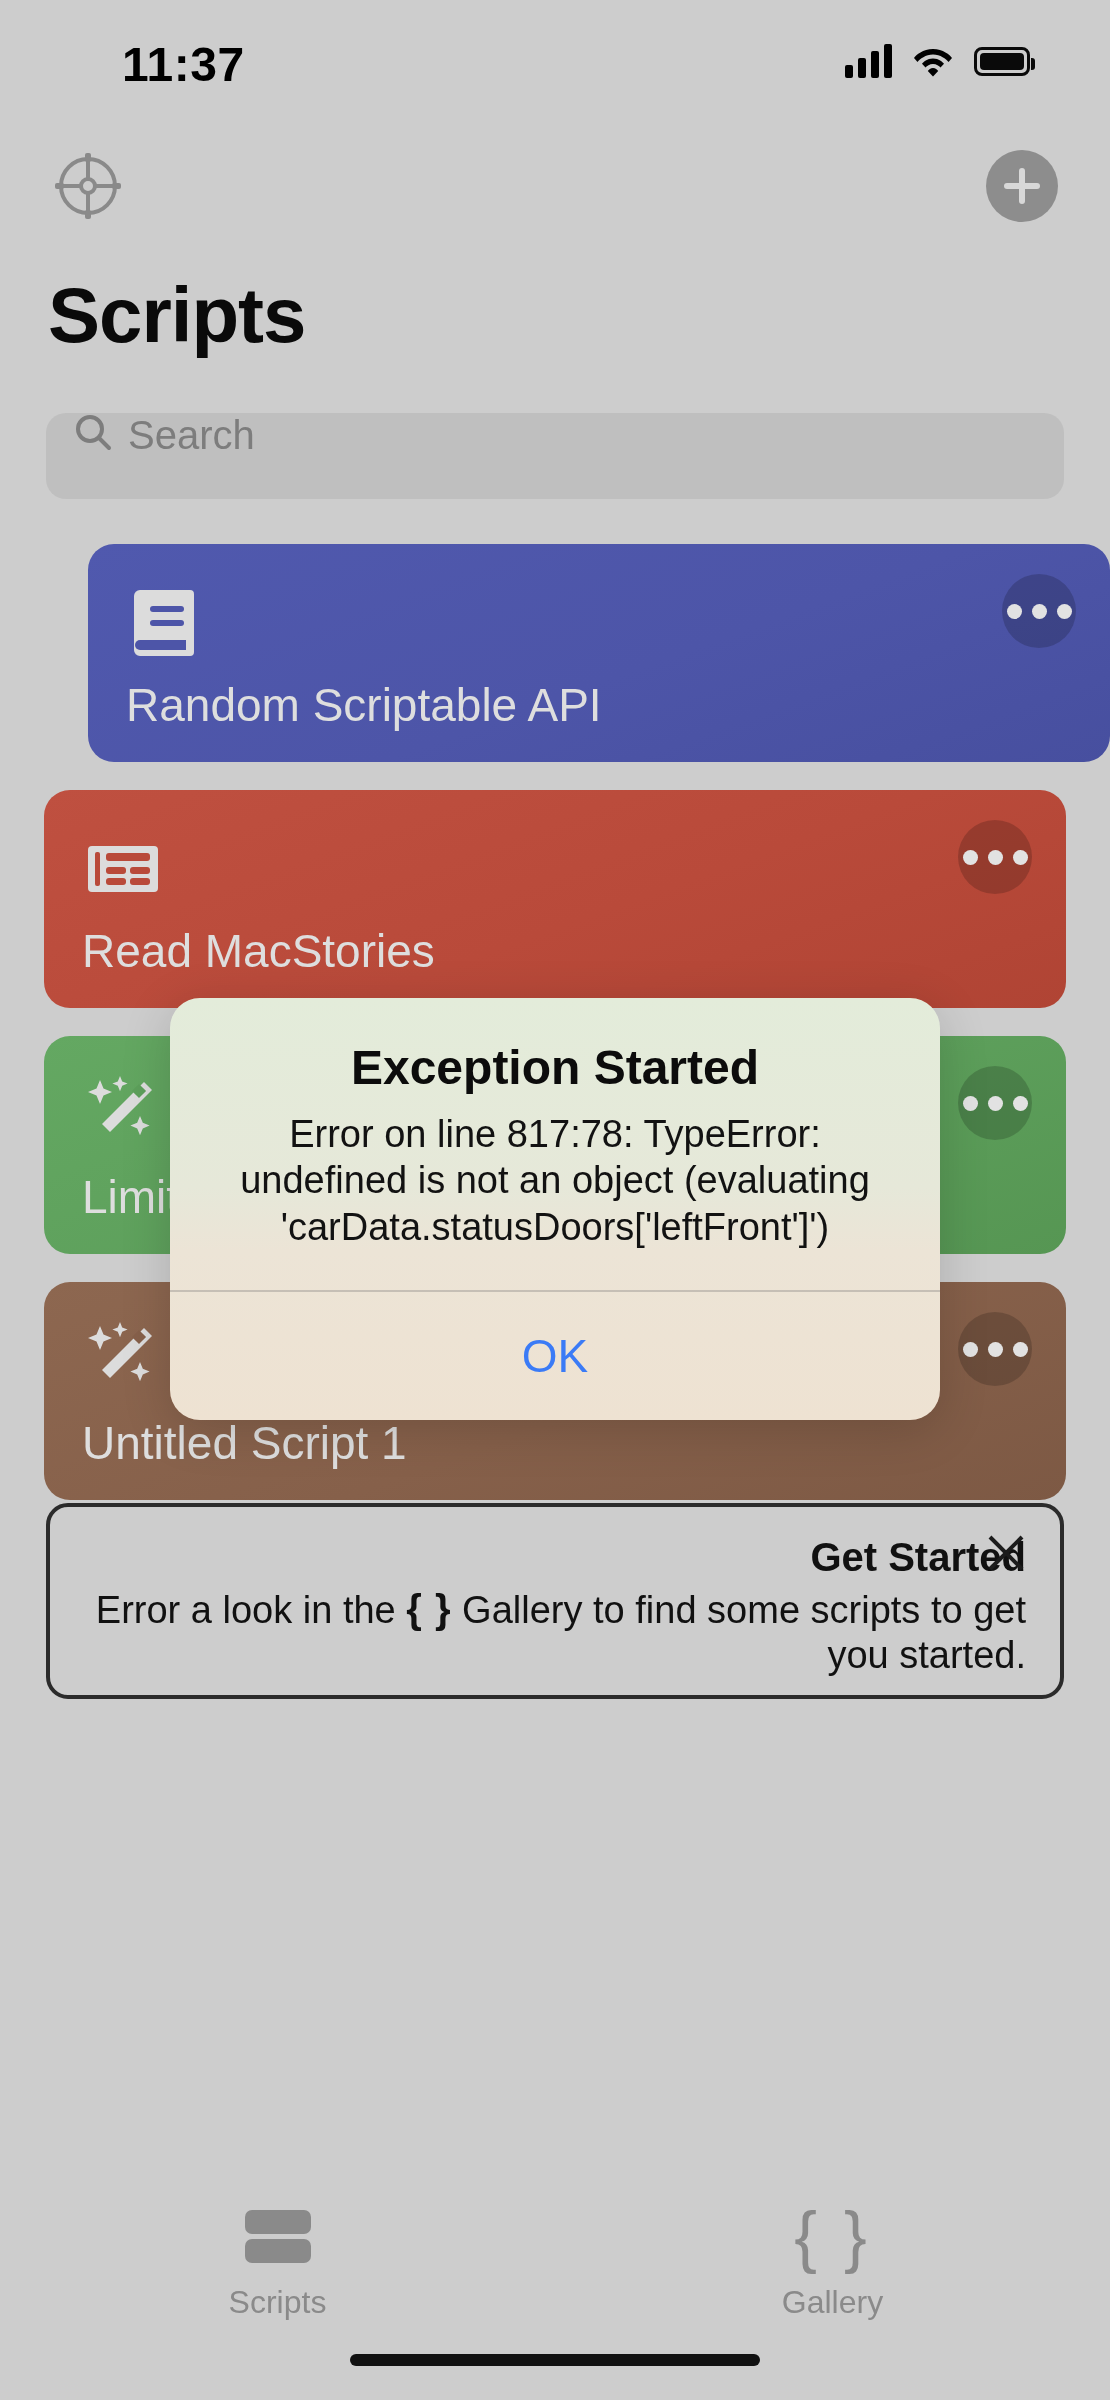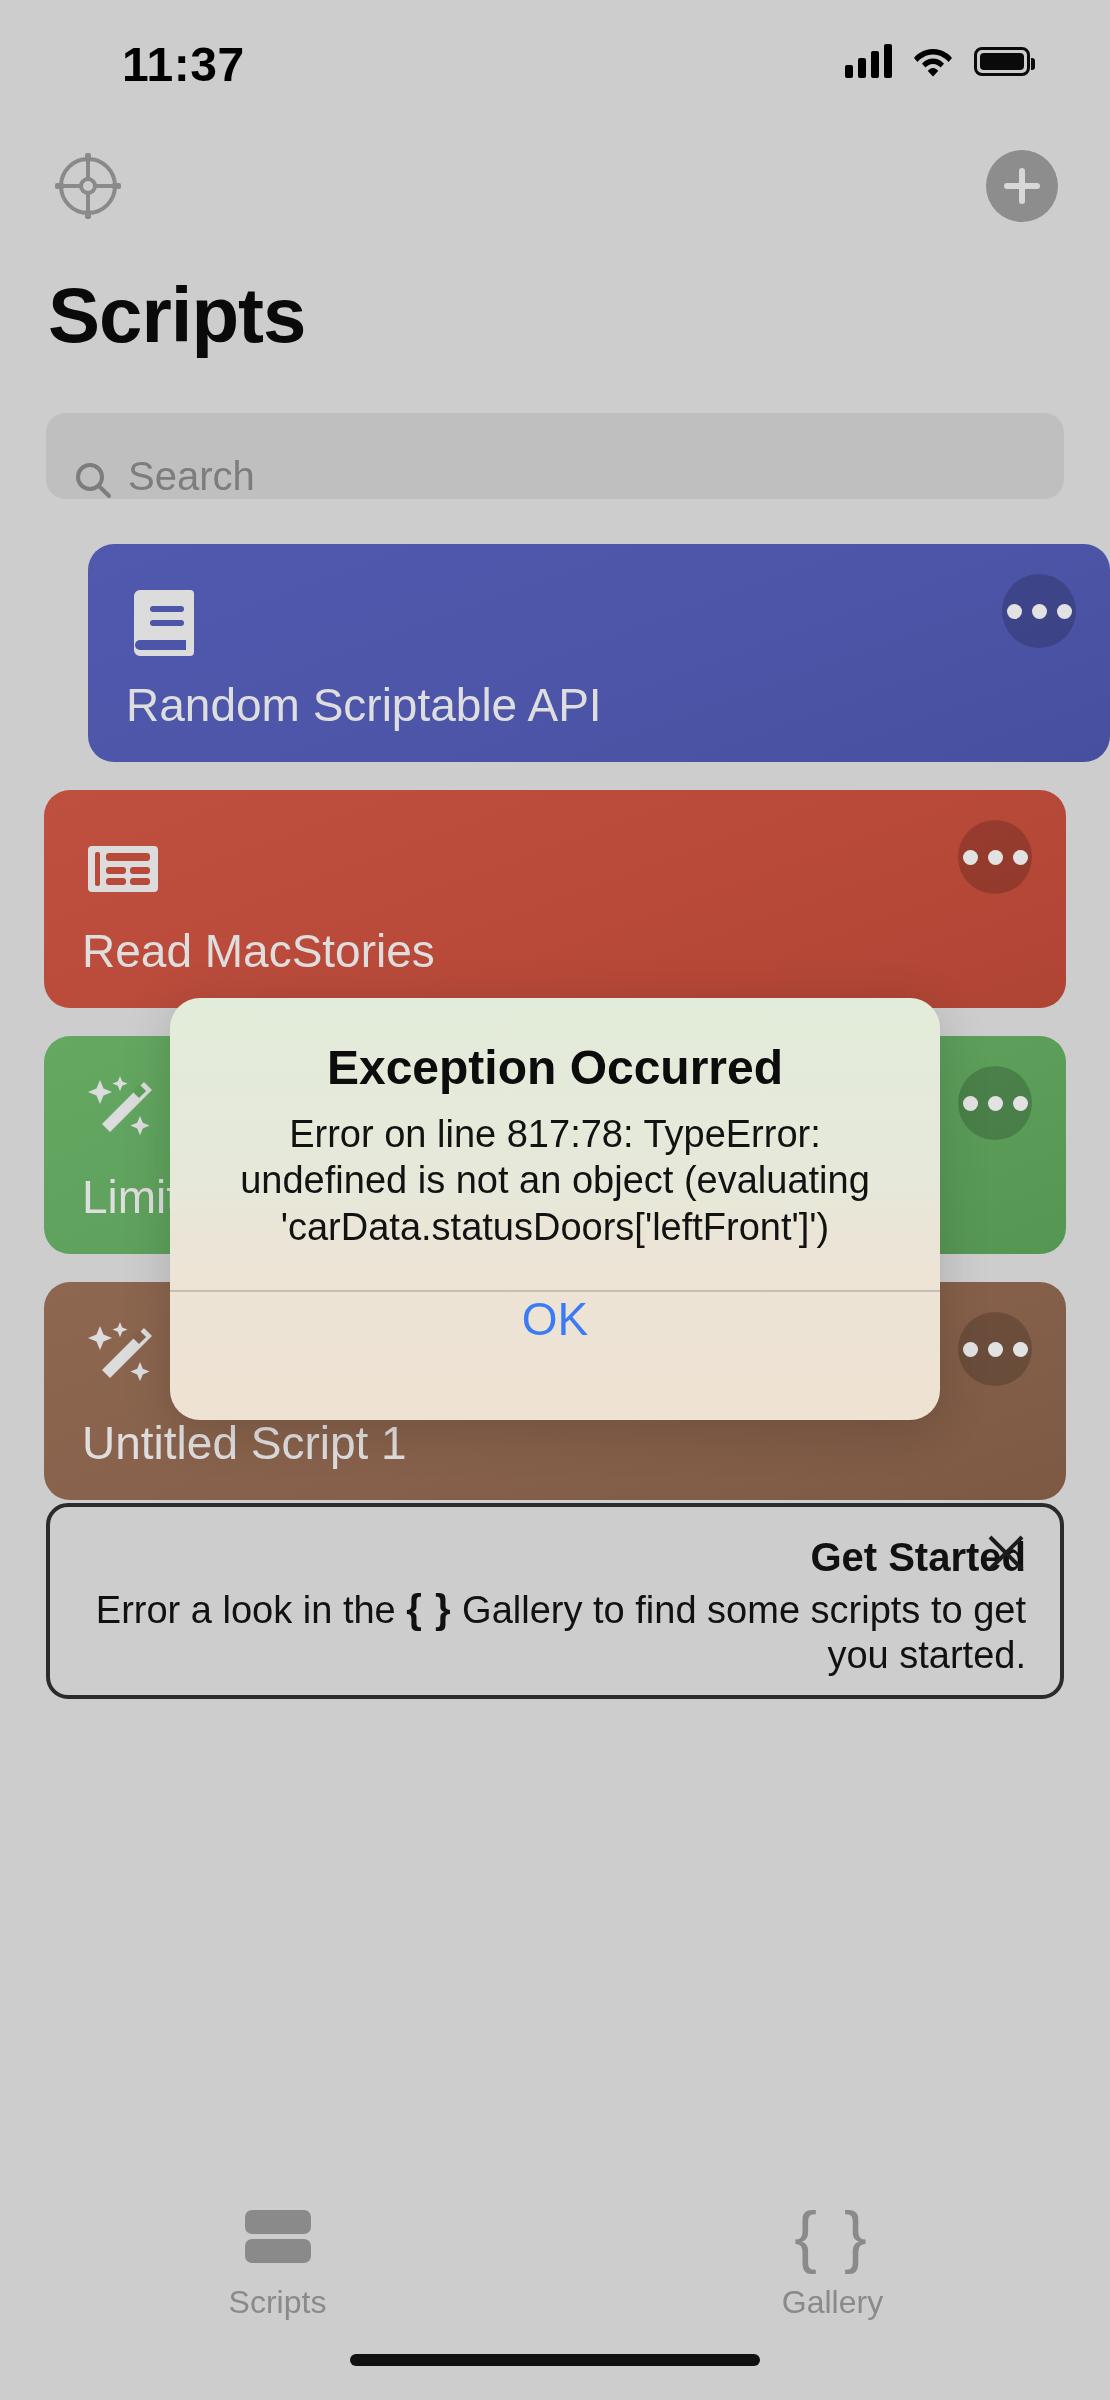--- a/index.html
+++ b/index.html
@@ -62,21 +62,21 @@
   
   .page-title{
     position:absolute; left:48px; top:270px;
     font-size:78px; font-weight:700; color:#0a0a0a; letter-spacing:-1px;
   }
 
   
   .searchbar{
     position:absolute; left:46px; top:413px;
     width:1018px; height:86px; border-radius:20px;
-    background:#bfbfbf; display:flex; align-items:flex-end; padding:0 28px;
+    background:#bfbfbf; display:flex; align-items:flex-start; padding:0 28px;
     cursor:text;
   }
   .search-icon{ width:38px; height:38px; margin-right:16px; flex:none; }
   .search-ph{ font-size:40px; color:#7d7d7d; }
 
   
   .list{ position:absolute; left:44px; top:544px; width:1022px; }
   .card{
     position:relative; width:1022px; height:218px;
     border-radius:26px; margin-bottom:28px; overflow:hidden;
@@ -125,21 +125,21 @@
     position:absolute; left:170px; top:998px;
     width:770px; border-radius:30px; overflow:hidden;
     background:linear-gradient(180deg,#e3ecda 0%,#e6e8d9 45%,#ece4d6 60%,#eee2d2 100%);
     box-shadow:0 10px 50px rgba(0,0,0,.16);
     pointer-events:auto;
   }
   .alert-body{ padding:42px 44px 40px 44px; text-align:center; }
   .alert-title{ font-size:48px; font-weight:700; color:#0c0c0c; margin-bottom:16px; }
   .alert-msg{ font-size:38px; color:#121212; line-height:1.22; }
   .alert-sep{ height:2px; background:rgba(60,60,67,.22); }
-  .alert-actions{ height:128px; display:flex; justify-content:center; cursor:pointer; }
+  .alert-actions{ height:128px; display:flex; align-items:center; justify-content:center; cursor:pointer; }
   .alert-ok{ font-size:46px; color:#3b7bf6; }
 
   
   .tabbar{
     position:absolute; left:0; bottom:0; width:1110px; height:230px;
     display:flex;
   }
   .tab{
     flex:1; display:flex; flex-direction:column; align-items:center;
     justify-content:flex-start; padding-top:28px; cursor:pointer;
@@ -305,21 +305,21 @@
         <line x1="40" y1="8" x2="8" y2="40" stroke="#1c1c1c" stroke-width="4"></line>
       </svg>
     </div>
     <div class="gs-title">Get Started</div>
     <div class="gs-body"><span>Error a look in the </span><span class="braces">{ }</span><span> Gallery to find some scripts to get you started.</span></div>
   </div>
 
   <div class="alert-wrap">
     <div class="alert">
       <div class="alert-body">
-        <div class="alert-title">Exception Occurred</div>
+        <div class="alert-title">Exception Started</div>
         <div class="alert-msg">Error on line 817:78: TypeError: undefined is not an object (evaluating 'carData.statusDoors['leftFront']')</div>
       </div>
       <div class="alert-sep"></div>
       <div class="alert-actions">
         <span class="alert-ok">OK</span>
       </div>
     </div>
   </div>
 
   <div class="tabbar">

